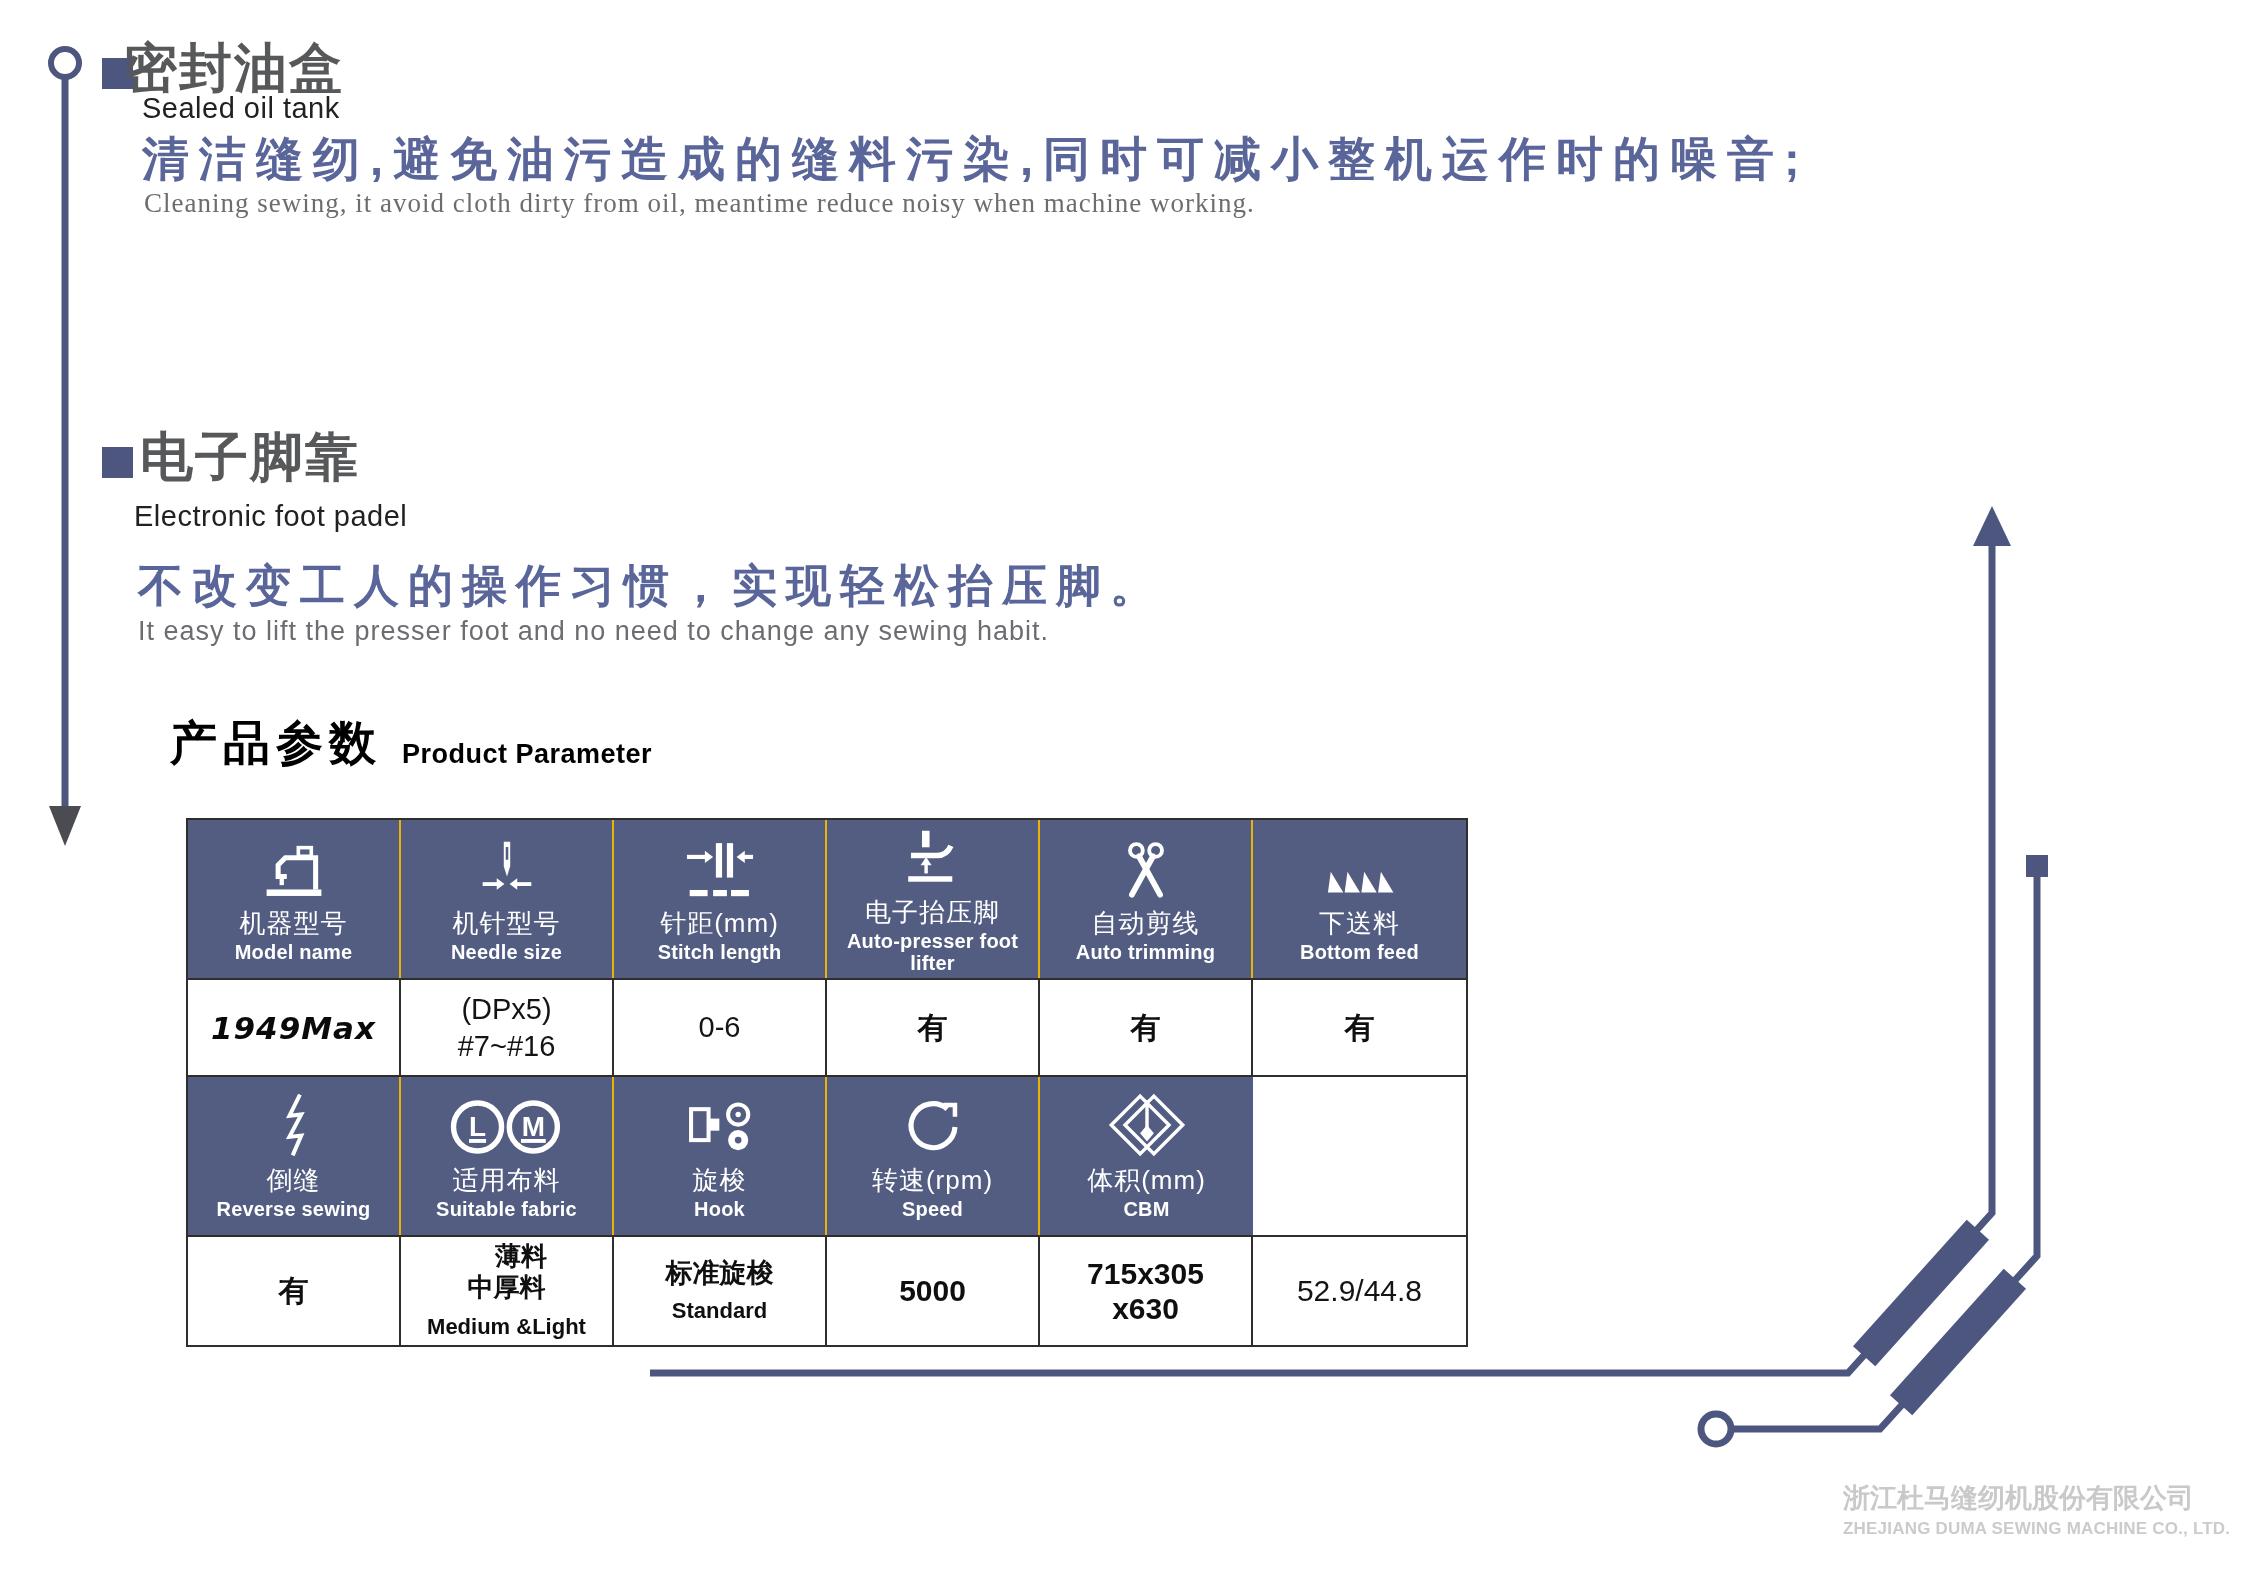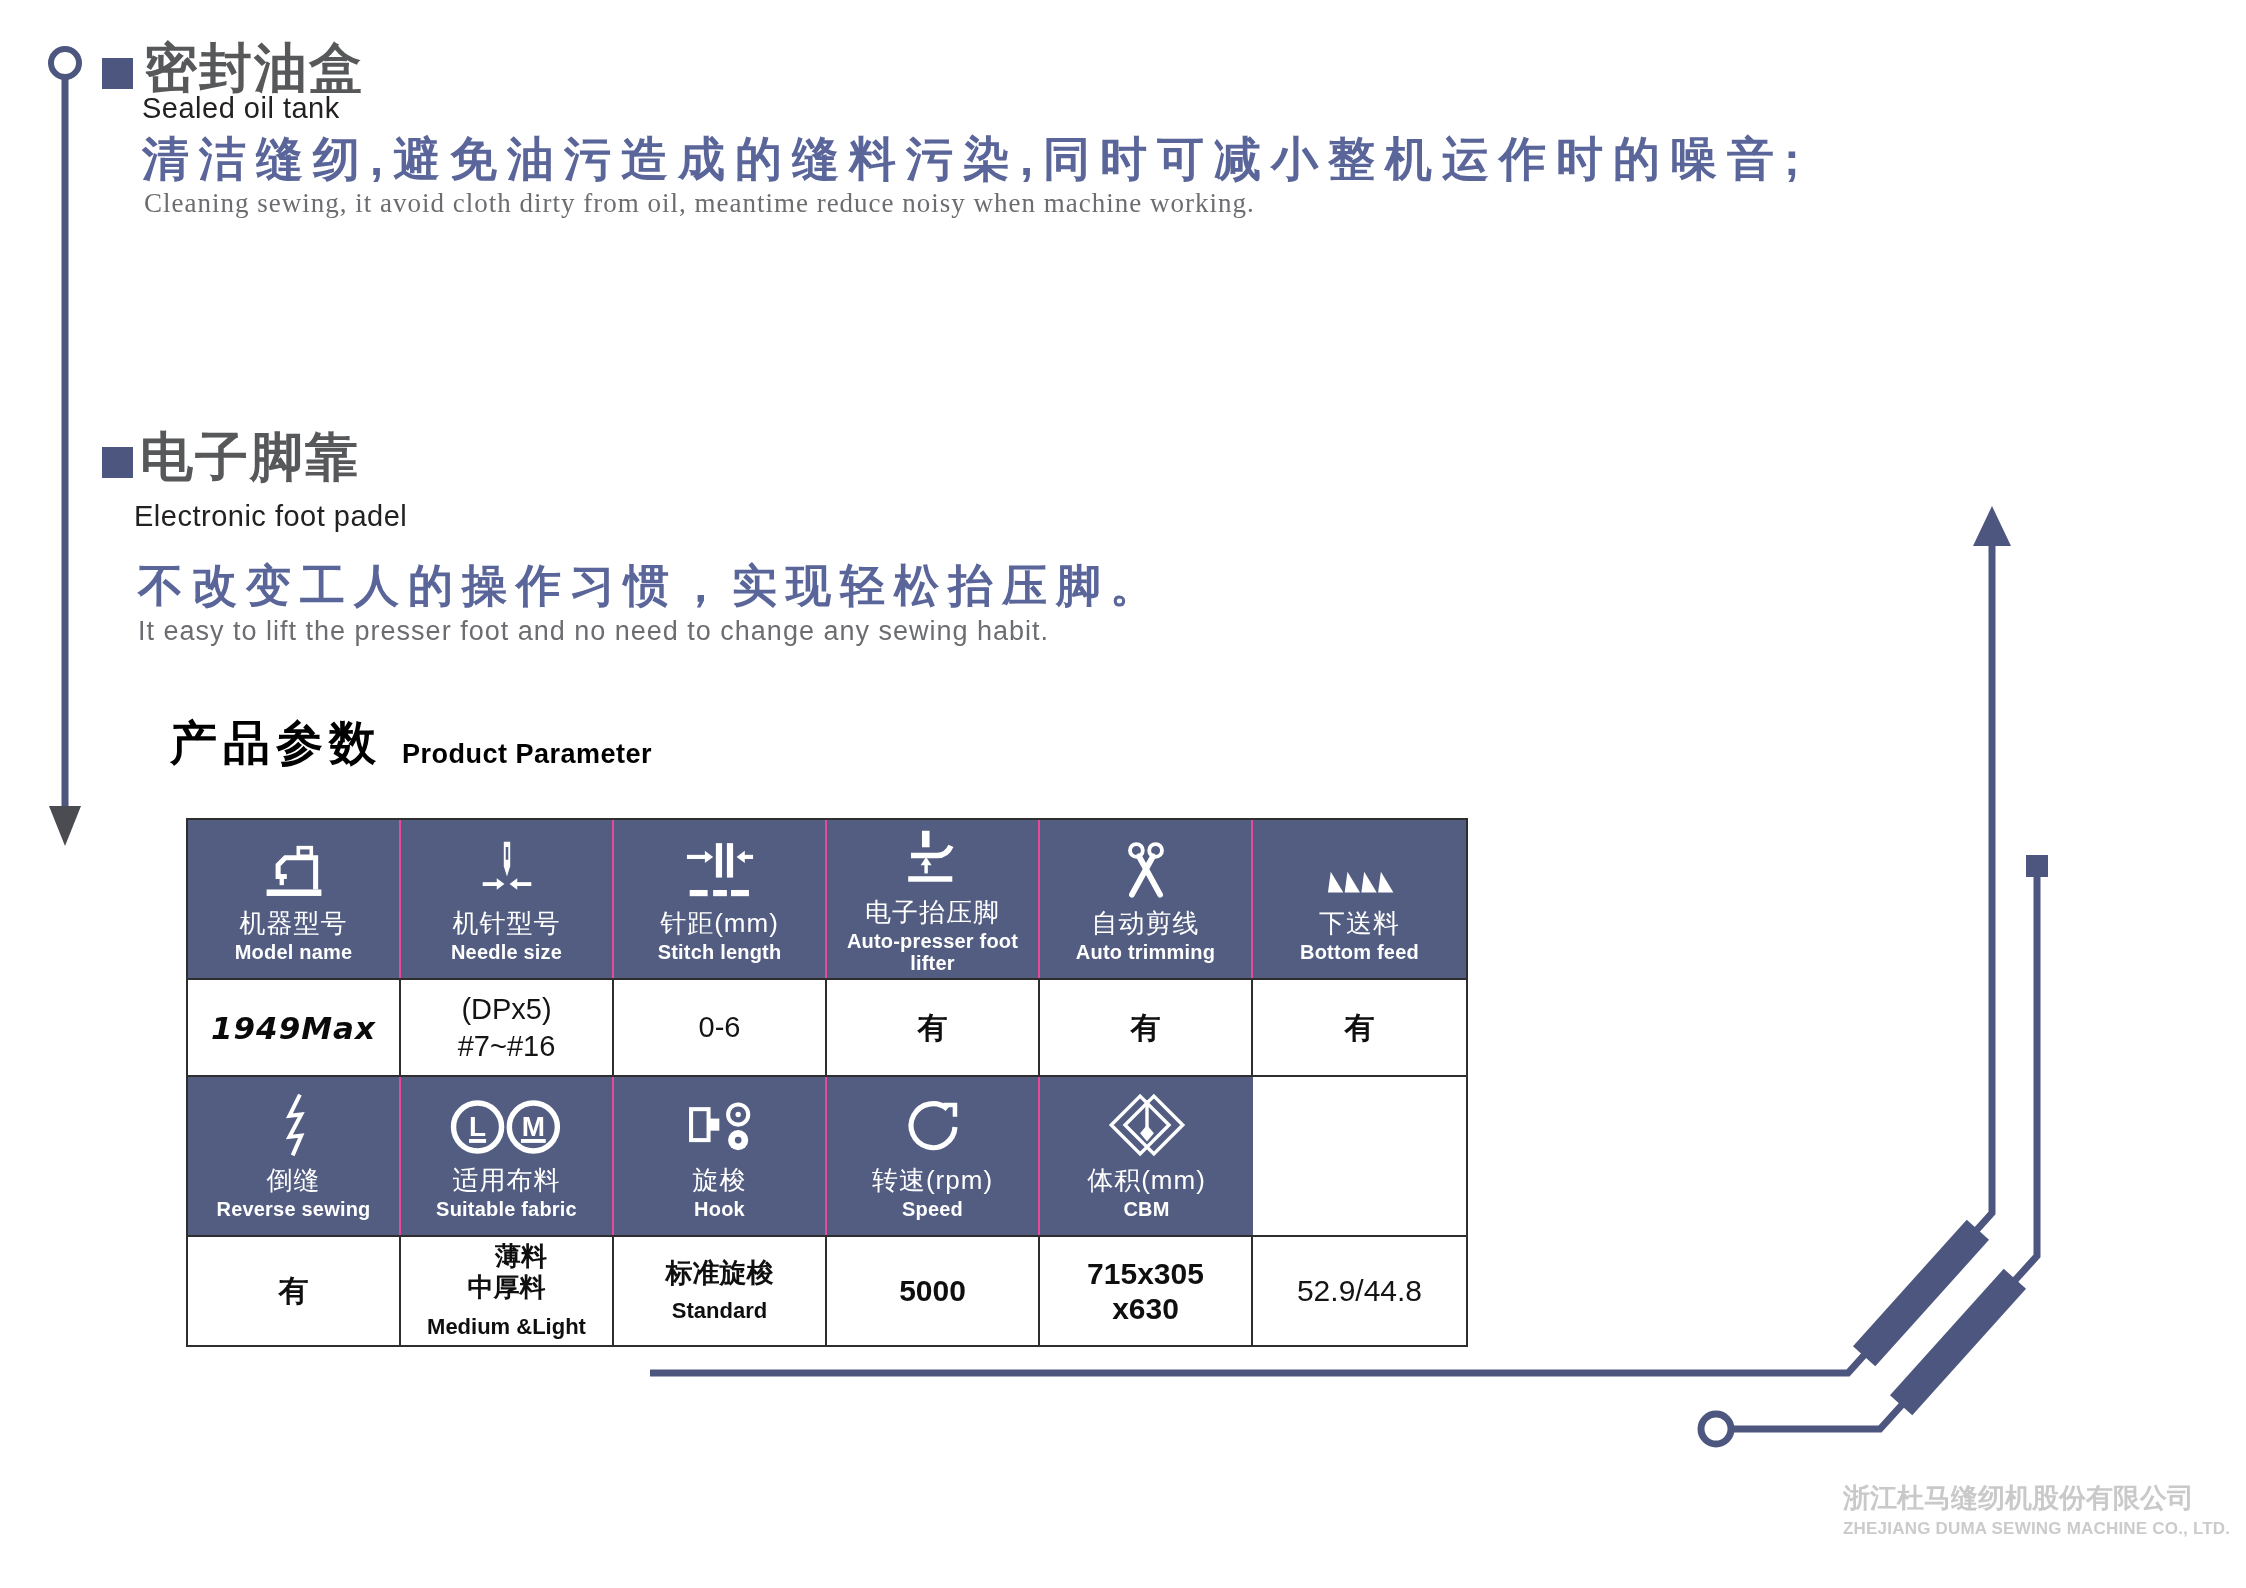--- a/index.html
+++ b/index.html
@@ -21,21 +21,21 @@
   .param-en{font-size:27px;font-weight:700;color:#000;padding-bottom:5px;letter-spacing:0.5px;}
 
   
   .ptable{position:absolute;left:186px;top:818px;width:1278px;border:2px solid #2e2e2e;box-sizing:content-box;}
   .trow{display:flex;}
   .trow{border-bottom:2px solid #2e2e2e;}
   .trow:last-child{border-bottom:none;}
   .cell{width:213px;box-sizing:border-box;display:flex;flex-direction:column;
         align-items:center;justify-content:center;text-align:center;}
   .cell{border-right:2px solid #2e2e2e;}
-  .hrow .cell{border-right:2px solid #ec4899;}
+  .hrow .cell{border-right:2px solid #eab308;}
   .cell:last-child{border-right:none;}
   .hrow .cell{height:158px;background:#525d81;}
   .drow1 .cell{height:95px;background:#fff;}
   .drow2 .cell{height:108px;background:#fff;}
   .icobox{height:66px;display:flex;align-items:flex-end;justify-content:center;}
   .hzh{color:#fff;font-size:26px;margin-top:8px;letter-spacing:1px;line-height:1.1;}
   .hen{color:#fff;font-size:20px;font-weight:700;margin-top:3px;line-height:1.1;letter-spacing:0.2px;}
   .vzh{font-size:30px;font-weight:700;color:#0f0f0f;line-height:1.18;}
   .vplain{font-size:29px;font-weight:400;color:#141414;line-height:1.25;}
   .vnum{font-size:30px;font-weight:700;color:#0f0f0f;line-height:1.18;}
@@ -63,21 +63,21 @@
     <polygon points="1973,546 2011,546 1992,506" fill="#4c567e"></polygon>
     <rect x="1836" y="1278" width="170" height="30" fill="#4c567e" transform="rotate(-48 1921 1293)"></rect>
 
     <rect x="2026" y="855" width="22" height="22" fill="#4c567e"></rect>
     <path d="M2037 877 V1256 L1880 1429 H1732" fill="none" stroke="#4c567e" stroke-width="7"></path>
     <rect x="1873" y="1327" width="170" height="30" fill="#4c567e" transform="rotate(-48 1958 1342)"></rect>
     <circle cx="1716" cy="1429" r="15" fill="#ffffff" stroke="#4c567e" stroke-width="7"></circle>
   </svg>
 
   <div class="bullet" style="left:102px;top:58px;"></div>
-  <div class="h-zh" style="left:144px;top:33px;">密封油盒</div>
+  <div class="h-zh" style="left:124px;top:33px;">密封油盒</div>
   <div class="h-en" style="left:142px;top:92px;">Sealed oil tank</div>
   <div class="d-zh" style="left:142px;top:128px;">清洁缝纫,避免油污造成的缝料污染,同时可减小整机运作时的噪音;</div>
   <div class="d-en" style="left:144px;top:188px;font-family:Liberation Serif, serif;">Cleaning sewing, it avoid cloth dirty from oil, meantime reduce noisy when machine working.</div>
 
   <div class="bullet" style="left:102px;top:447px;"></div>
   <div class="h-zh" style="left:140px;top:422px;">电子脚靠</div>
   <div class="h-en" style="left:134px;top:500px;text-align:right;">Electronic foot padel</div>
   <div class="d-zh d-zh2" style="left:138px;top:556px;">不改变工人的操作习惯，实现轻松抬压脚。</div>
   <div class="d-en" style="left:138px;top:616px;">It easy to lift the presser foot and no need to change any sewing habit.</div>
 

